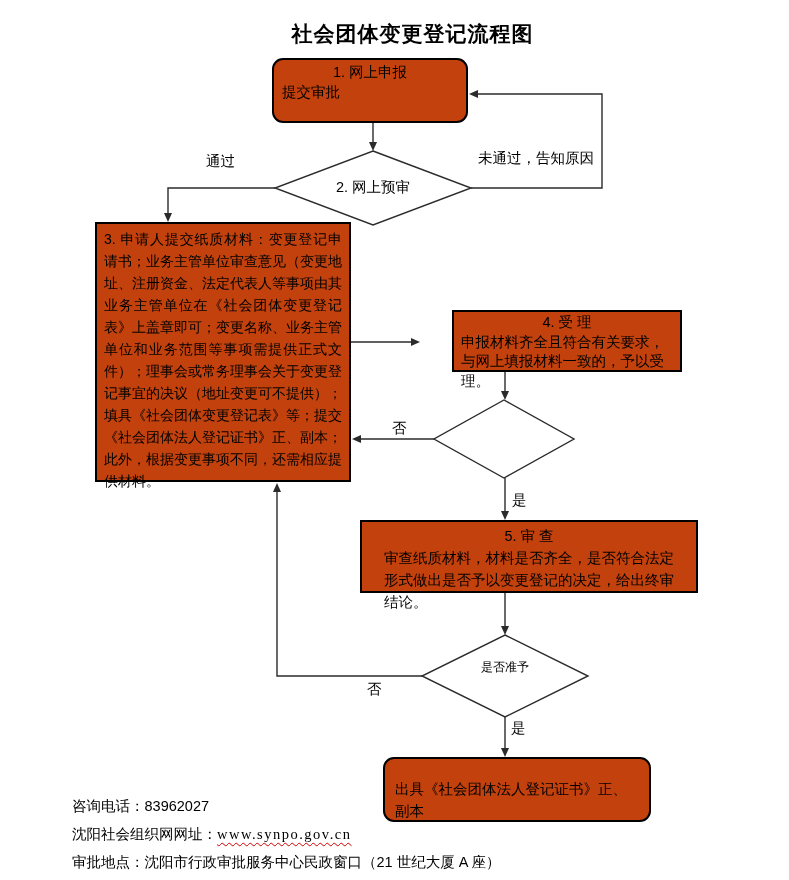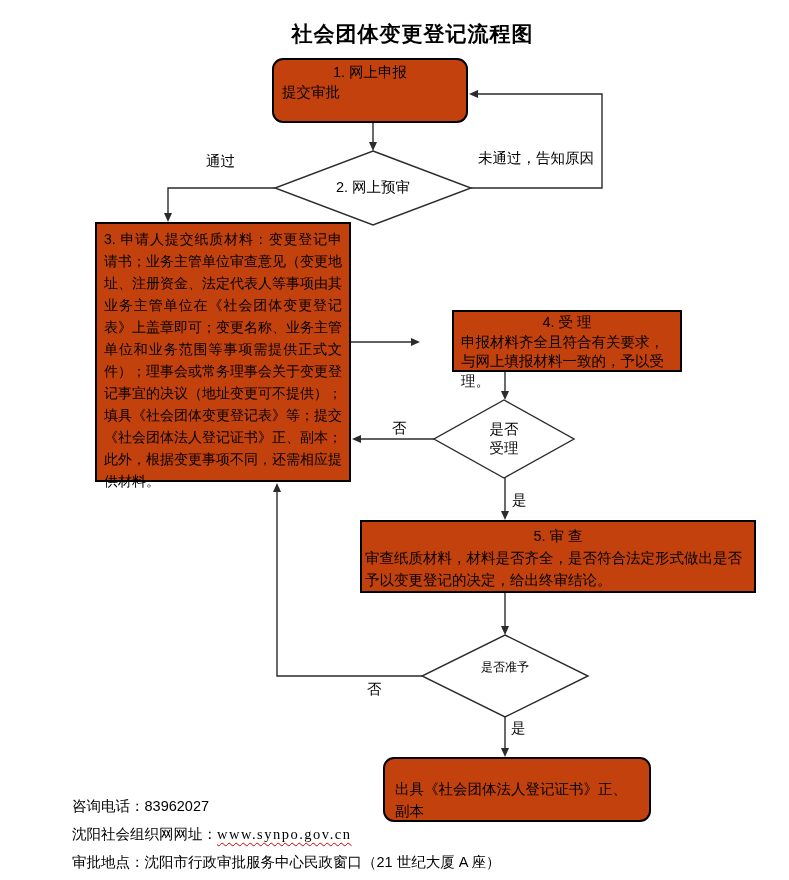--- a/index.html
+++ b/index.html
@@ -19,21 +19,21 @@
     font-size:14.5px; line-height:20px;
   }
   .rounded { border-radius:11px; }
   .center { text-align:center; }
   #box1 { left:272px; top:58px; width:196px; height:65px; padding:3px 8px; line-height:19.5px; }
   #box3 {
     left:95px; top:222px; width:256px; height:260px; padding:4px 7px;
     font-size:14px; line-height:22px; text-align:justify;
   }
   #box4 { left:420px; top:310px; width:230px; height:62px; padding:1px 7px; line-height:19.5px;margin-left:32px; }
-  #box5 { left:360px; top:520px; width:396px; height:73px; padding:3px 3px; font-size:14.5px; line-height:22px; }
+  #box5 { left:360px; top:520px; width:338px; height:73px; padding:3px 22px; font-size:14.5px; line-height:22px; }
   #boxFinal { left:383px; top:757px; width:268px; height:65px; padding:19px 10px; line-height:22px; }
   .lbl { font-size:14.5px; line-height:17px; white-space:nowrap; }
   .diamond-lbl { text-align:center; white-space:normal; }
   #lbl-preview { left:303px; top:179px; width:140px; }
   #lbl-accept  { left:454px; top:420px; width:100px; line-height:19px; }
   #lbl-approve { left:435px; top:659px; width:140px; font-size:12px; }
   #lbl-pass    { left:206px; top:153px; }
   #lbl-fail    { left:478px; top:150px; }
   #lbl-accept-no  { left:392px; top:420px; }
   #lbl-accept-yes { left:512px; top:492px; }
@@ -92,24 +92,20 @@
   <div class="lbl" id="lbl-pass">通过</div>
   <div class="lbl" id="lbl-fail">未通过，告知原因</div>
 
   <div class="node" id="box3">3. 申请人提交纸质材料：变更登记申请书；业务主管单位审查意见（变更地址、注册资金、法定代表人等事项由其业务主管单位在《社会团体变更登记表》上盖章即可；变更名称、业务主管单位和业务范围等事项需提供正式文件）；理事会或常务理事会关于变更登记事宜的决议（地址变更可不提供）；填具《社会团体变更登记表》等；提交《社会团体法人登记证书》正、副本；此外，根据变更事项不同，还需相应提供材料。</div>
 
   <div class="node" id="box4">
     <div class="center">4. 受 理</div>
     <div>申报材料齐全且符合有关要求，与网上填报材料一致的，予以受理。</div>
   </div>
 
-  <div class="lbl diamond-lbl" id="lbl-accept">
-    <div>是否</div>
-    <div>受理</div>
-  </div>
   <div class="lbl" id="lbl-accept-no">否</div>
   <div class="lbl" id="lbl-accept-yes">是</div>
 
   <div class="node" id="box5">
     <div class="center">5. 审 查</div>
     <div>审查纸质材料，材料是否齐全，是否符合法定形式做出是否予以变更登记的决定，给出终审结论。</div>
   </div>
 
   <div class="lbl diamond-lbl" id="lbl-approve">是否准予</div>
   <div class="lbl" id="lbl-approve-no">否</div>

